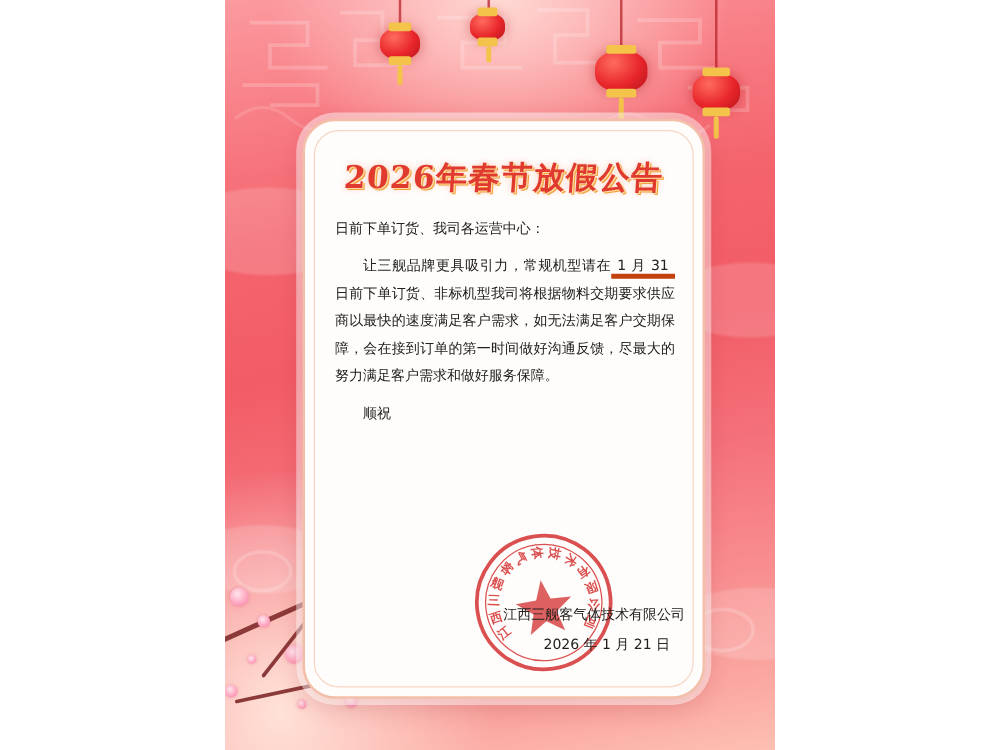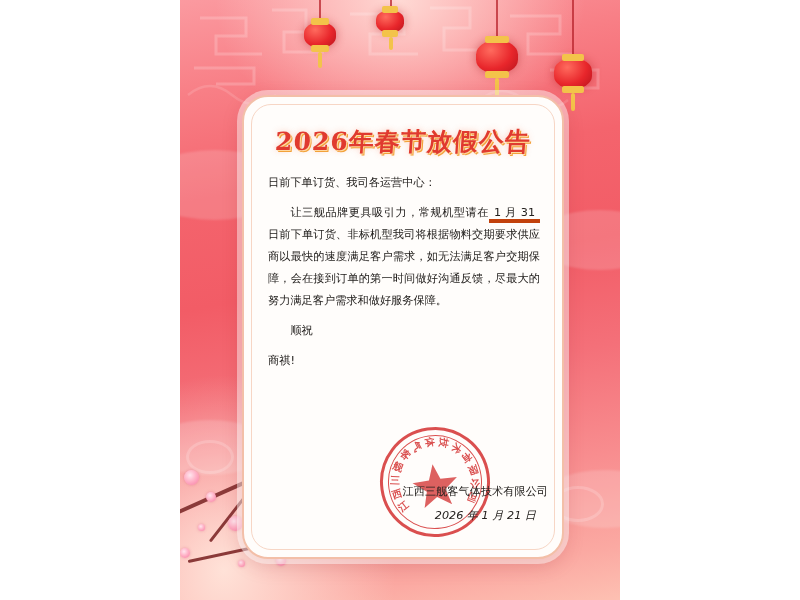--- a/index.html
+++ b/index.html
@@ -199,21 +199,20 @@
     color: #23201e;
     font-family: Liberation Sans, sans-serif;
   }
   #docdate {
     position: absolute;
     right: 26px;
     bottom: 34px;
     font-size: 11.2px;
     color: #23201e;
     font-family: "DejaVu Sans", "Liberation Sans", sans-serif;
-    font-style: italic;
   }
 </style>
 </head>
 <body>
 
 <div id="stage">
 
   <div id="poster">
 
     <div class="latticewrap">
@@ -271,21 +270,20 @@
     <div class="blossom tiny" style="left:112px; top:520px;"></div>
 
     <div id="card">
 
       <div id="card-title">2026年春节放假公告</div>
 
       <div id="body-text">
         <p class="noindent">日前下单订货、我司各运营中心：</p>
         <p><span>让三舰品牌更具吸引力，常规机型请在</span><span class="u">1 月 31</span><span>日前下单订货、非标机型我司将根据物料交期要求供应商以最快的速度满足客户需求，如无法满足客户交期保障，会在接到订单的第一时间做好沟通反馈，尽最大的努力满足客户需求和做好服务保障。</span></p>
         <p>顺祝</p>
-        <p class="noindent">商祺!</p>
       </div>
 
       <div id="stamp">
         <div id="stamp-arc">
             <span style="transform: rotate(-120deg) translate(0px, -40px) rotate(90deg) translate(-50%, -50%);">江</span>
             <span style="transform: rotate(-100deg) translate(0px, -40px) rotate(90deg) translate(-50%, -50%);">西</span>
             <span style="transform: rotate(-80deg) translate(0px, -40px) rotate(90deg) translate(-50%, -50%);">三</span>
             <span style="transform: rotate(-60deg) translate(0px, -40px) rotate(90deg) translate(-50%, -50%);">舰</span>
             <span style="transform: rotate(-40deg) translate(0px, -40px) rotate(90deg) translate(-50%, -50%);">客</span>
             <span style="transform: rotate(-20deg) translate(0px, -40px) rotate(90deg) translate(-50%, -50%);">气</span>

